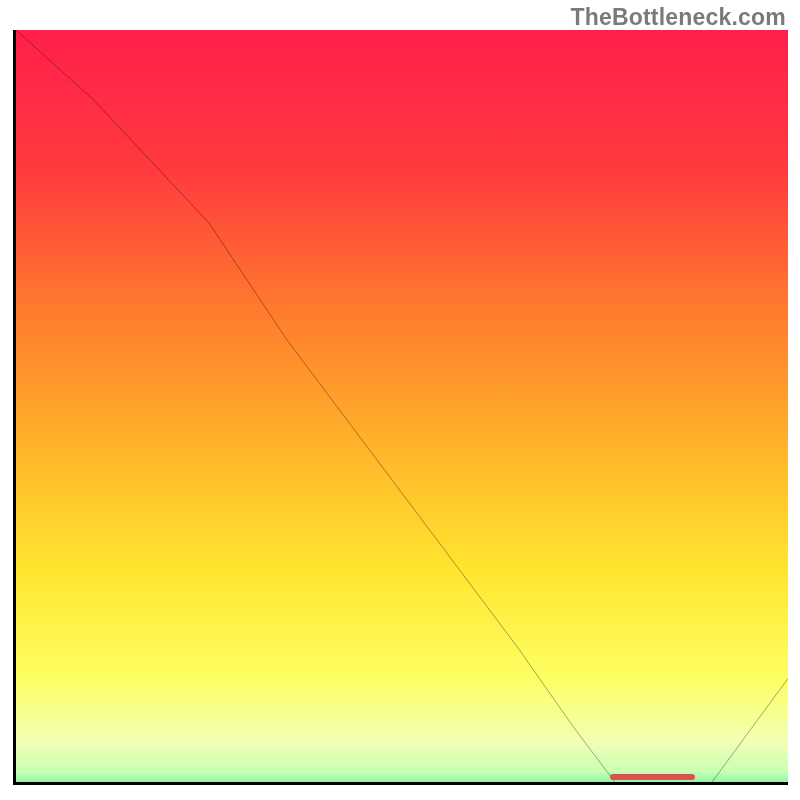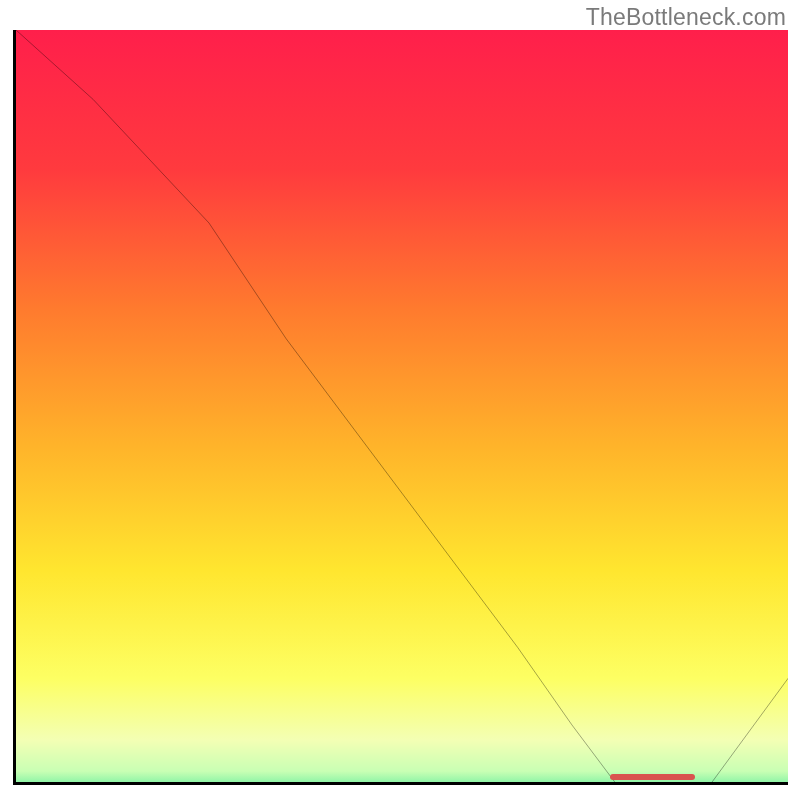--- a/index.html
+++ b/index.html
@@ -14,21 +14,21 @@
   .wrap {
     position: relative;
     width: 800px;
     height: 800px;
   }
   .watermark {
     position: absolute;
     top: 4px;
     right: 14px;
     font-size: 23px;
-    font-weight: 400;
+    font-weight: 700;
     letter-spacing: 0.2px;
     color: #7a7a7a;
     z-index: 4;
   }
   .plot-area {
     position: absolute;
     left: 13px;
     top: 30px;
     width: 772px;
     height: 752px;

